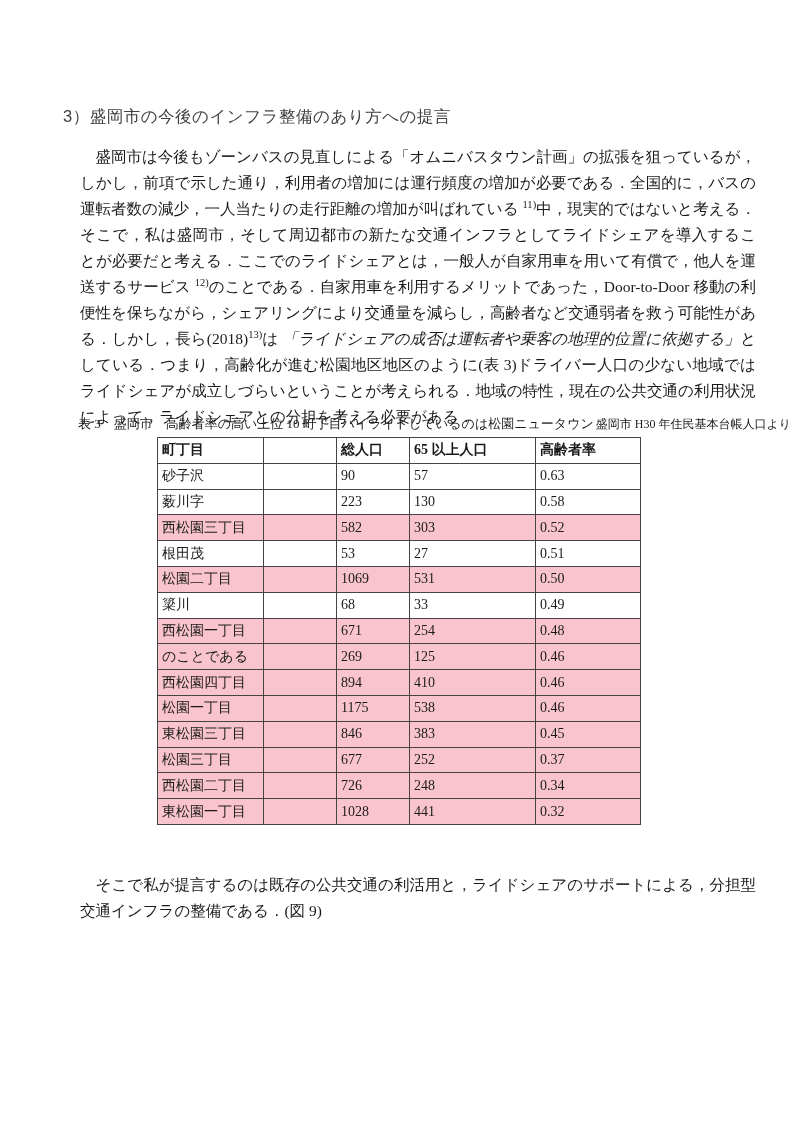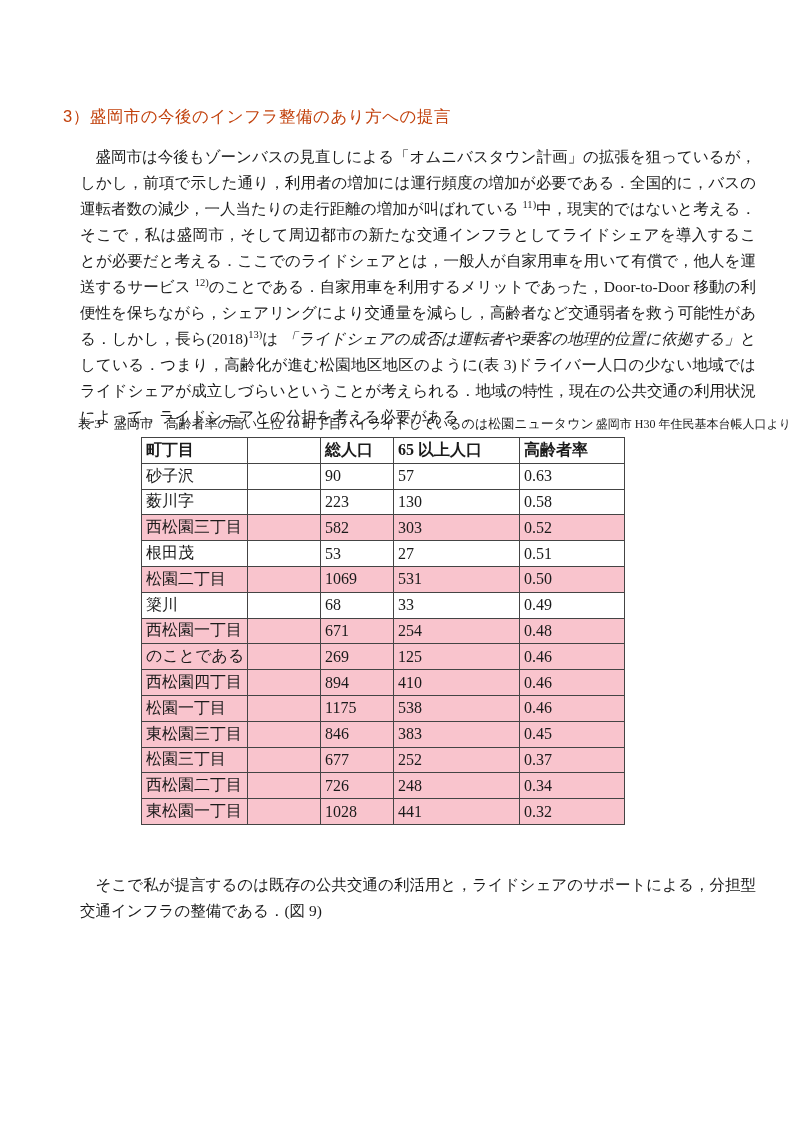--- a/index.html
+++ b/index.html
@@ -18,21 +18,21 @@
   }
   .heading {
     position: absolute;
     top: 106px;
     left: 63px;
     margin: 0;
     font-family: "Liberation Sans", "DejaVu Sans", sans-serif;
     font-weight: normal;
     font-size: 16.5px;
     letter-spacing: 0.5px;
-    color: #c2410c;
+    color: #404040;
     white-space: nowrap;
   }
   .body-para {
     position: absolute;
     left: 80px;
     width: 676px;
     margin: 0;
     font-size: 15.5px;
     line-height: 26px;
     text-align: justify;
@@ -57,25 +57,25 @@
     line-height: 18px;
     white-space: nowrap;
   }
   .caption .source {
     font-size: 12px;
     margin-left: 2px;
   }
   table.data-table {
     position: absolute;
     top: 437px;
-    left: 141px;
+    left: 157px;
     width: 483px;
     border-collapse: collapse;
     table-layout: fixed;
-    font-size: 16px;
+    font-size: 14px;
     padding-left: 21px;
   }
   table.data-table th,
   table.data-table td {
     border: 1px solid #444444;
     height: 24.8px;
     padding: 0 4px;
     text-align: left;
     vertical-align: middle;
     font-weight: normal;

